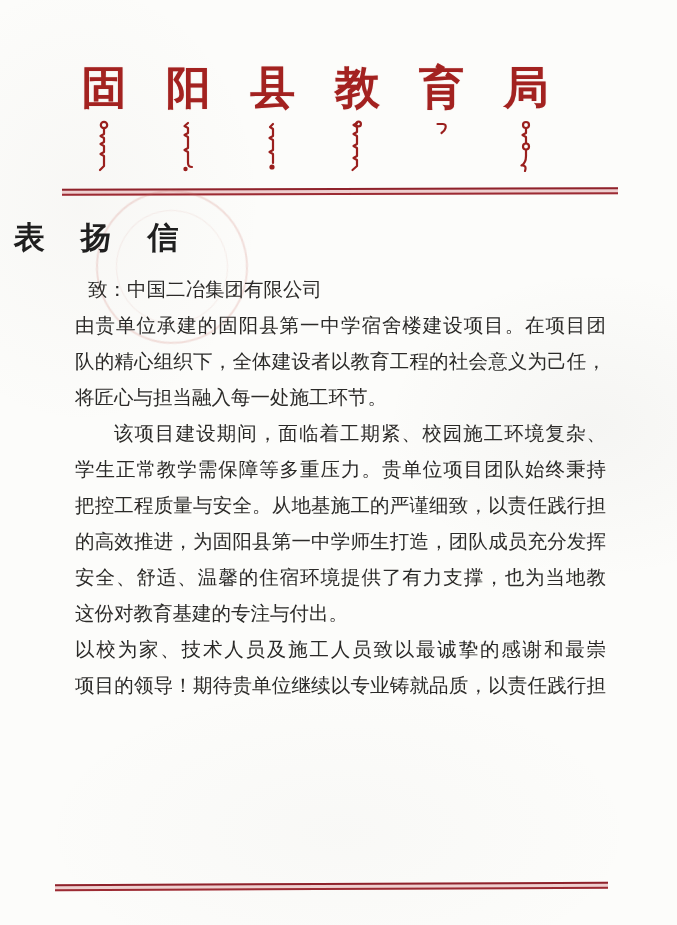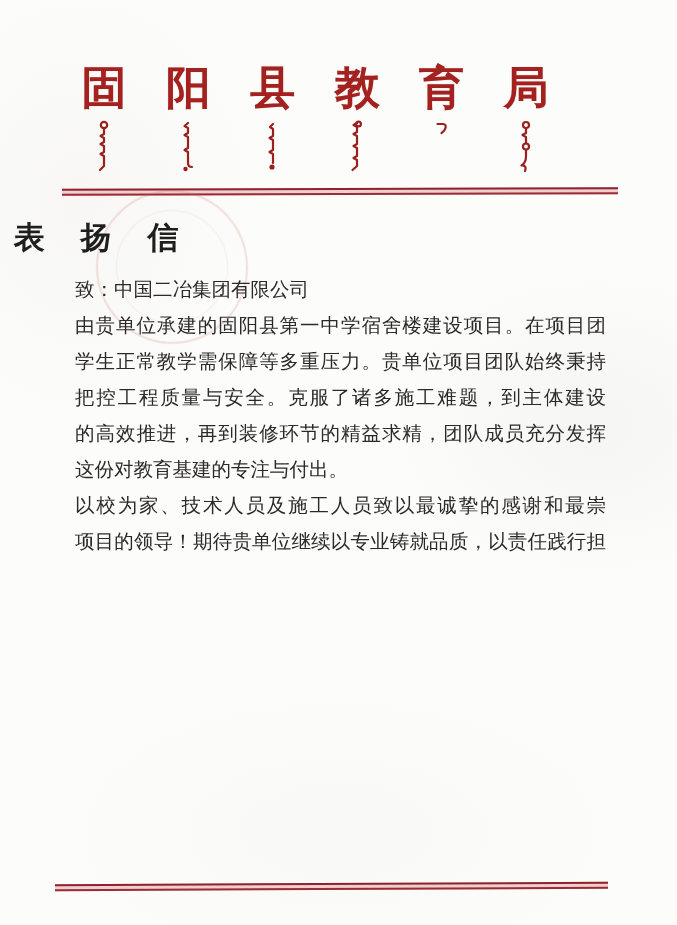--- a/index.html
+++ b/index.html
@@ -76,21 +76,21 @@
     font-family:"Liberation Serif","DejaVu Serif",serif;
   }
   .line{
     text-align:justify;
     text-align-last:justify;
   }
   .line.first{text-indent:2em;}
   .line.para-end{text-align-last:left;}
   .paragraph:last-child .line.para-end{text-align-last:justify;}
   .recipient{
-    text-align:left;text-align-last:left;
+    text-align:left;text-align-last:left;margin-left:13px;
   }
 </style>
 </head>
 <body>
 
 <div class="page">
 
   <div class="org-row">
     <div class="org-cell">
       <span class="org-char">固</span>
@@ -153,25 +153,29 @@
 
   <div class="stamp"></div>
 
   <div class="title">表 扬 信</div>
 
   <div class="letter-body">
     <div class="line recipient">致：中国二冶集团有限公司</div>
 
   <div class="paragraph">
         <div class="line">由贵单位承建的固阳县第一中学宿舍楼建设项目。在项目团</div>
+        <div class="line">队的精心组织下，全体建设者以教育工程的社会意义为己任，</div>
+        <div class="line para-end">将匠心与担当融入每一处施工环节。</div>
       </div>
       <div class="paragraph">
+        <div class="line first">该项目建设期间，面临着工期紧、校园施工环境复杂、</div>
         <div class="line">学生正常教学需保障等多重压力。贵单位项目团队始终秉持</div>
-        <div class="line">把控工程质量与安全。克服了诸多施工难题，到主体建设</div>
-        <div class="line">的高效推进，再到装修环节的精益求精，团队成员充分发挥</div>
+        <div class="line">把控工程质量与安全。从地基施工的严谨细致，以责任践行担</div>
+        <div class="line">的高效推进，为固阳县第一中学师生打造，团队成员充分发挥</div>
+        <div class="line">安全、舒适、温馨的住宿环境提供了有力支撑，也为当地教</div>
         <div class="line para-end">这份对教育基建的专注与付出。</div>
       </div>
       <div class="paragraph">
         <div class="line">以校为家、技术人员及施工人员致以最诚挚的感谢和最崇</div>
         <div class="line para-end">项目的领导！期待贵单位继续以专业铸就品质，以责任践行担</div>
       </div>
     </div>
 
   <div class="rule rule-bottom"></div>
 

